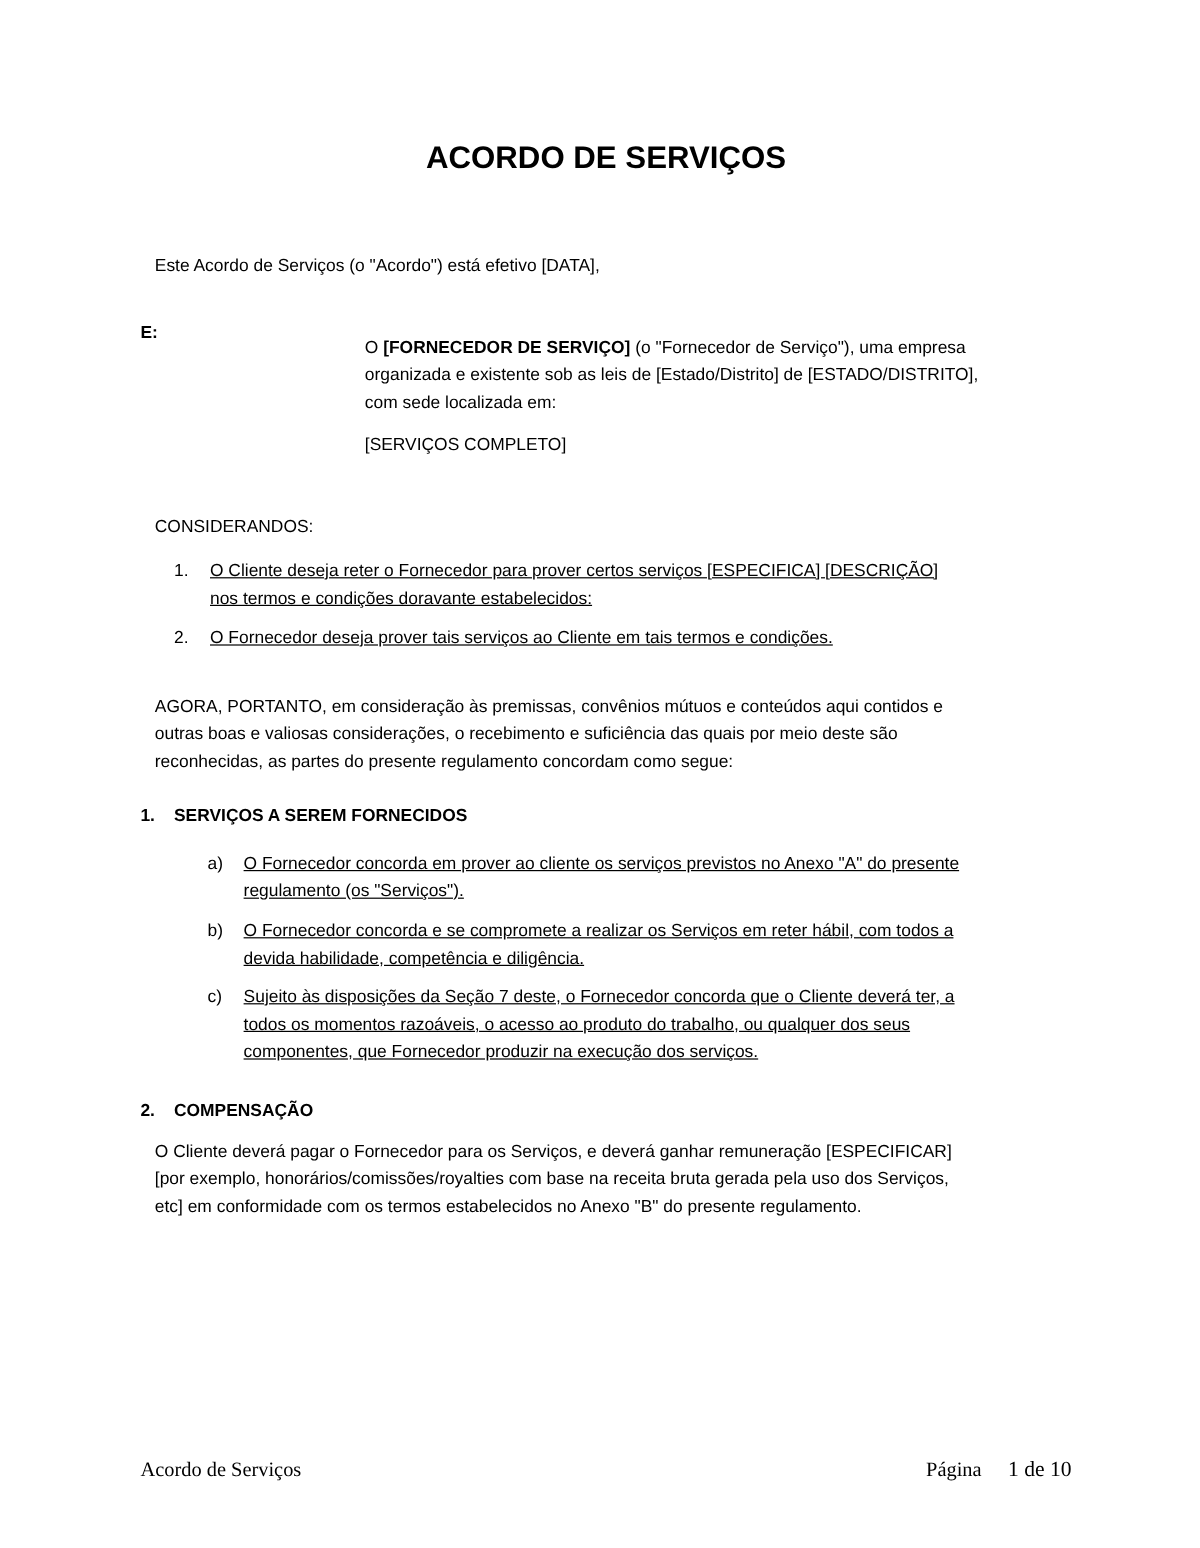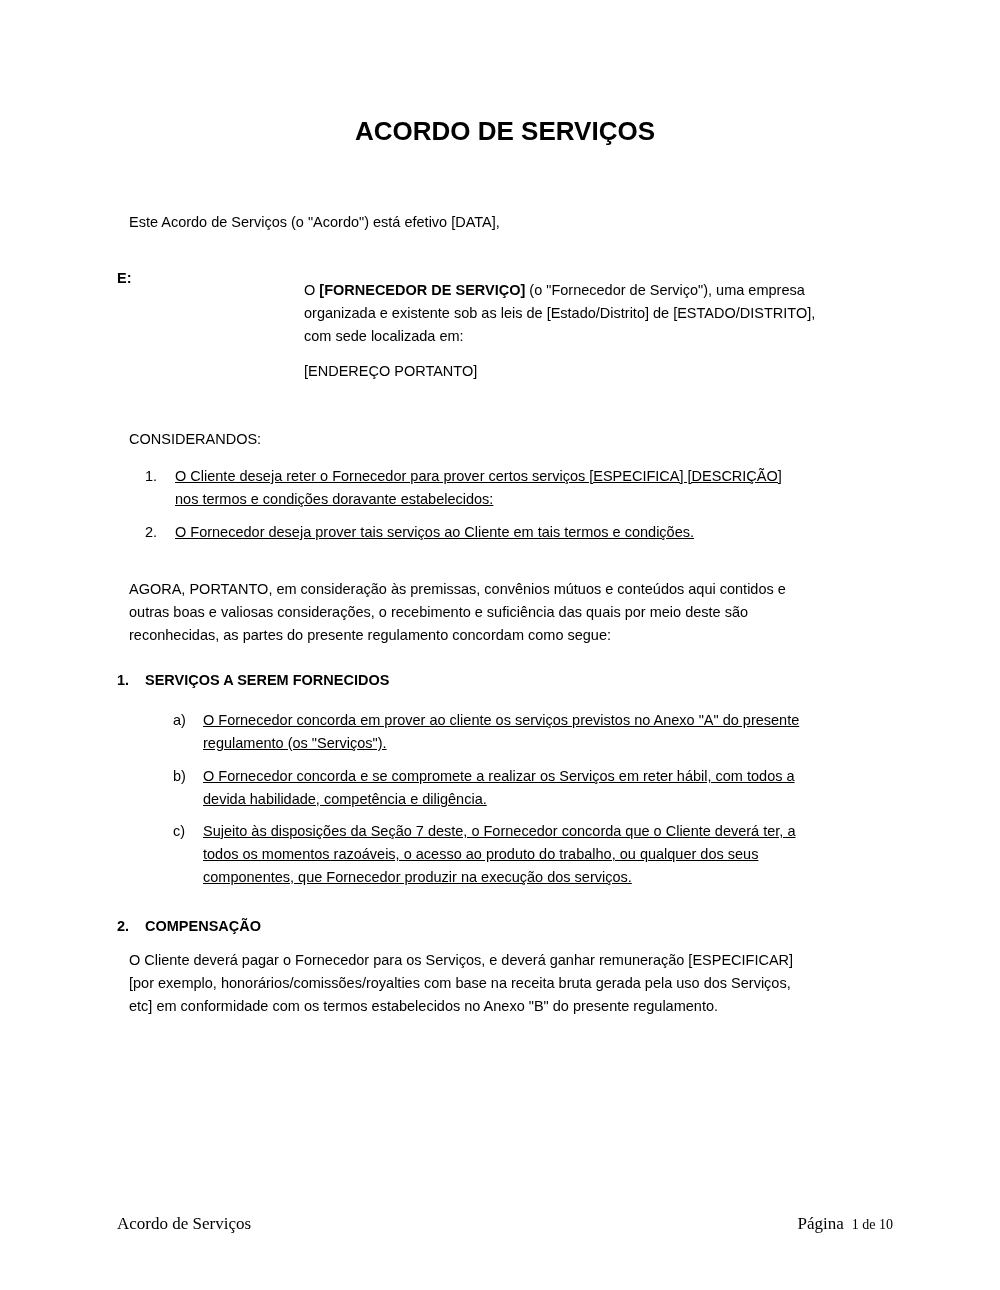--- a/index.html
+++ b/index.html
@@ -70,40 +70,40 @@
     left: 117px;
     right: 118px;
     top: 1212px;
     display: flex;
     justify-content: space-between;
     align-items: baseline;
     font-family: "Liberation Serif", "DejaVu Serif", serif;
     font-size: 17px;
     line-height: 24px;
   }
-  .pg-value { font-size: 14px; margin-left: 8px; }
+  .pg-value { font-size: 18px; margin-left: 22px; }
 </style>
 </head>
 <body>
 
 <div class="page">
   <div class="content">
 
     <h1 class="doc-title">ACORDO DE SERVIÇOS</h1>
 
     <p class="intro">Este Acordo de Serviços (o "Acordo") está efetivo [DATA],</p>
 
 
     <div class="party party-2">
       <div class="party-label">E:</div>
       <div class="party-body">
         <p class="party-desc"><span>O </span><span class="b">[FORNECEDOR DE SERVIÇO]</span><span> (o "Fornecedor de Serviço"), uma empresa
 organizada e existente sob as leis de [Estado/Distrito] de [ESTADO/DISTRITO],
 com sede localizada em:</span></p>
-        <p class="party-address">[ENDEREÇO PORTANTO]</p>
+        <p class="party-address">[SERVIÇOS COMPLETO]</p>
       </div>
     </div>
 
     <p class="recitals-heading">CONSIDERANDOS:</p>
 
     <div class="num-item num-item-1">
       <div class="marker-num">1.</div>
       <div class="item-text">O Cliente deseja reter o Fornecedor para prover certos serviços [ESPECIFICA] [DESCRIÇÃO]
 nos termos e condições doravante estabelecidos:</div>
     </div>

